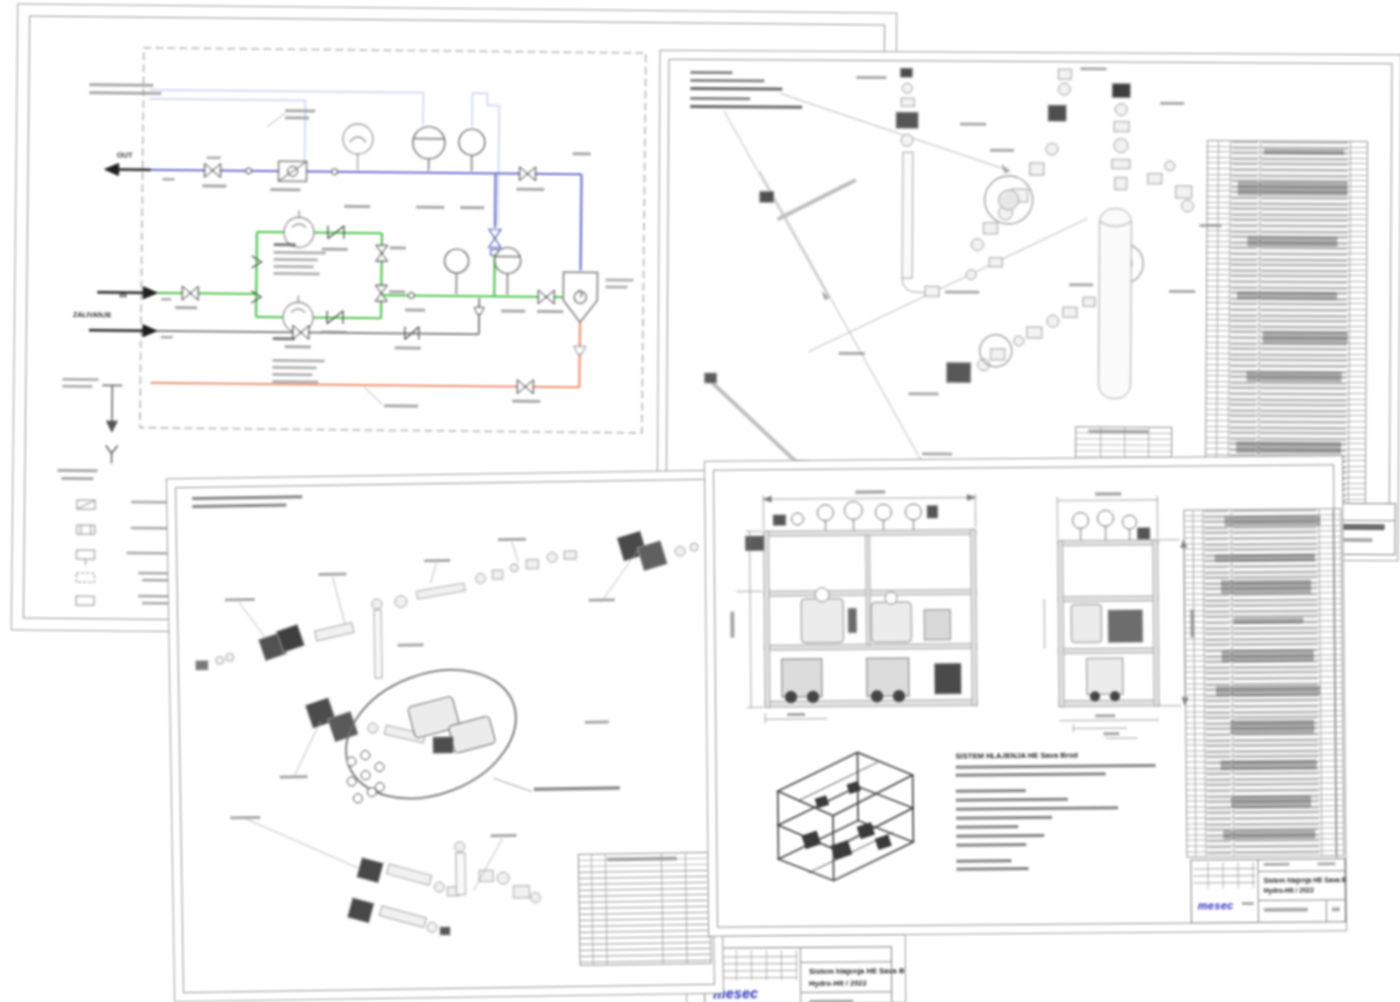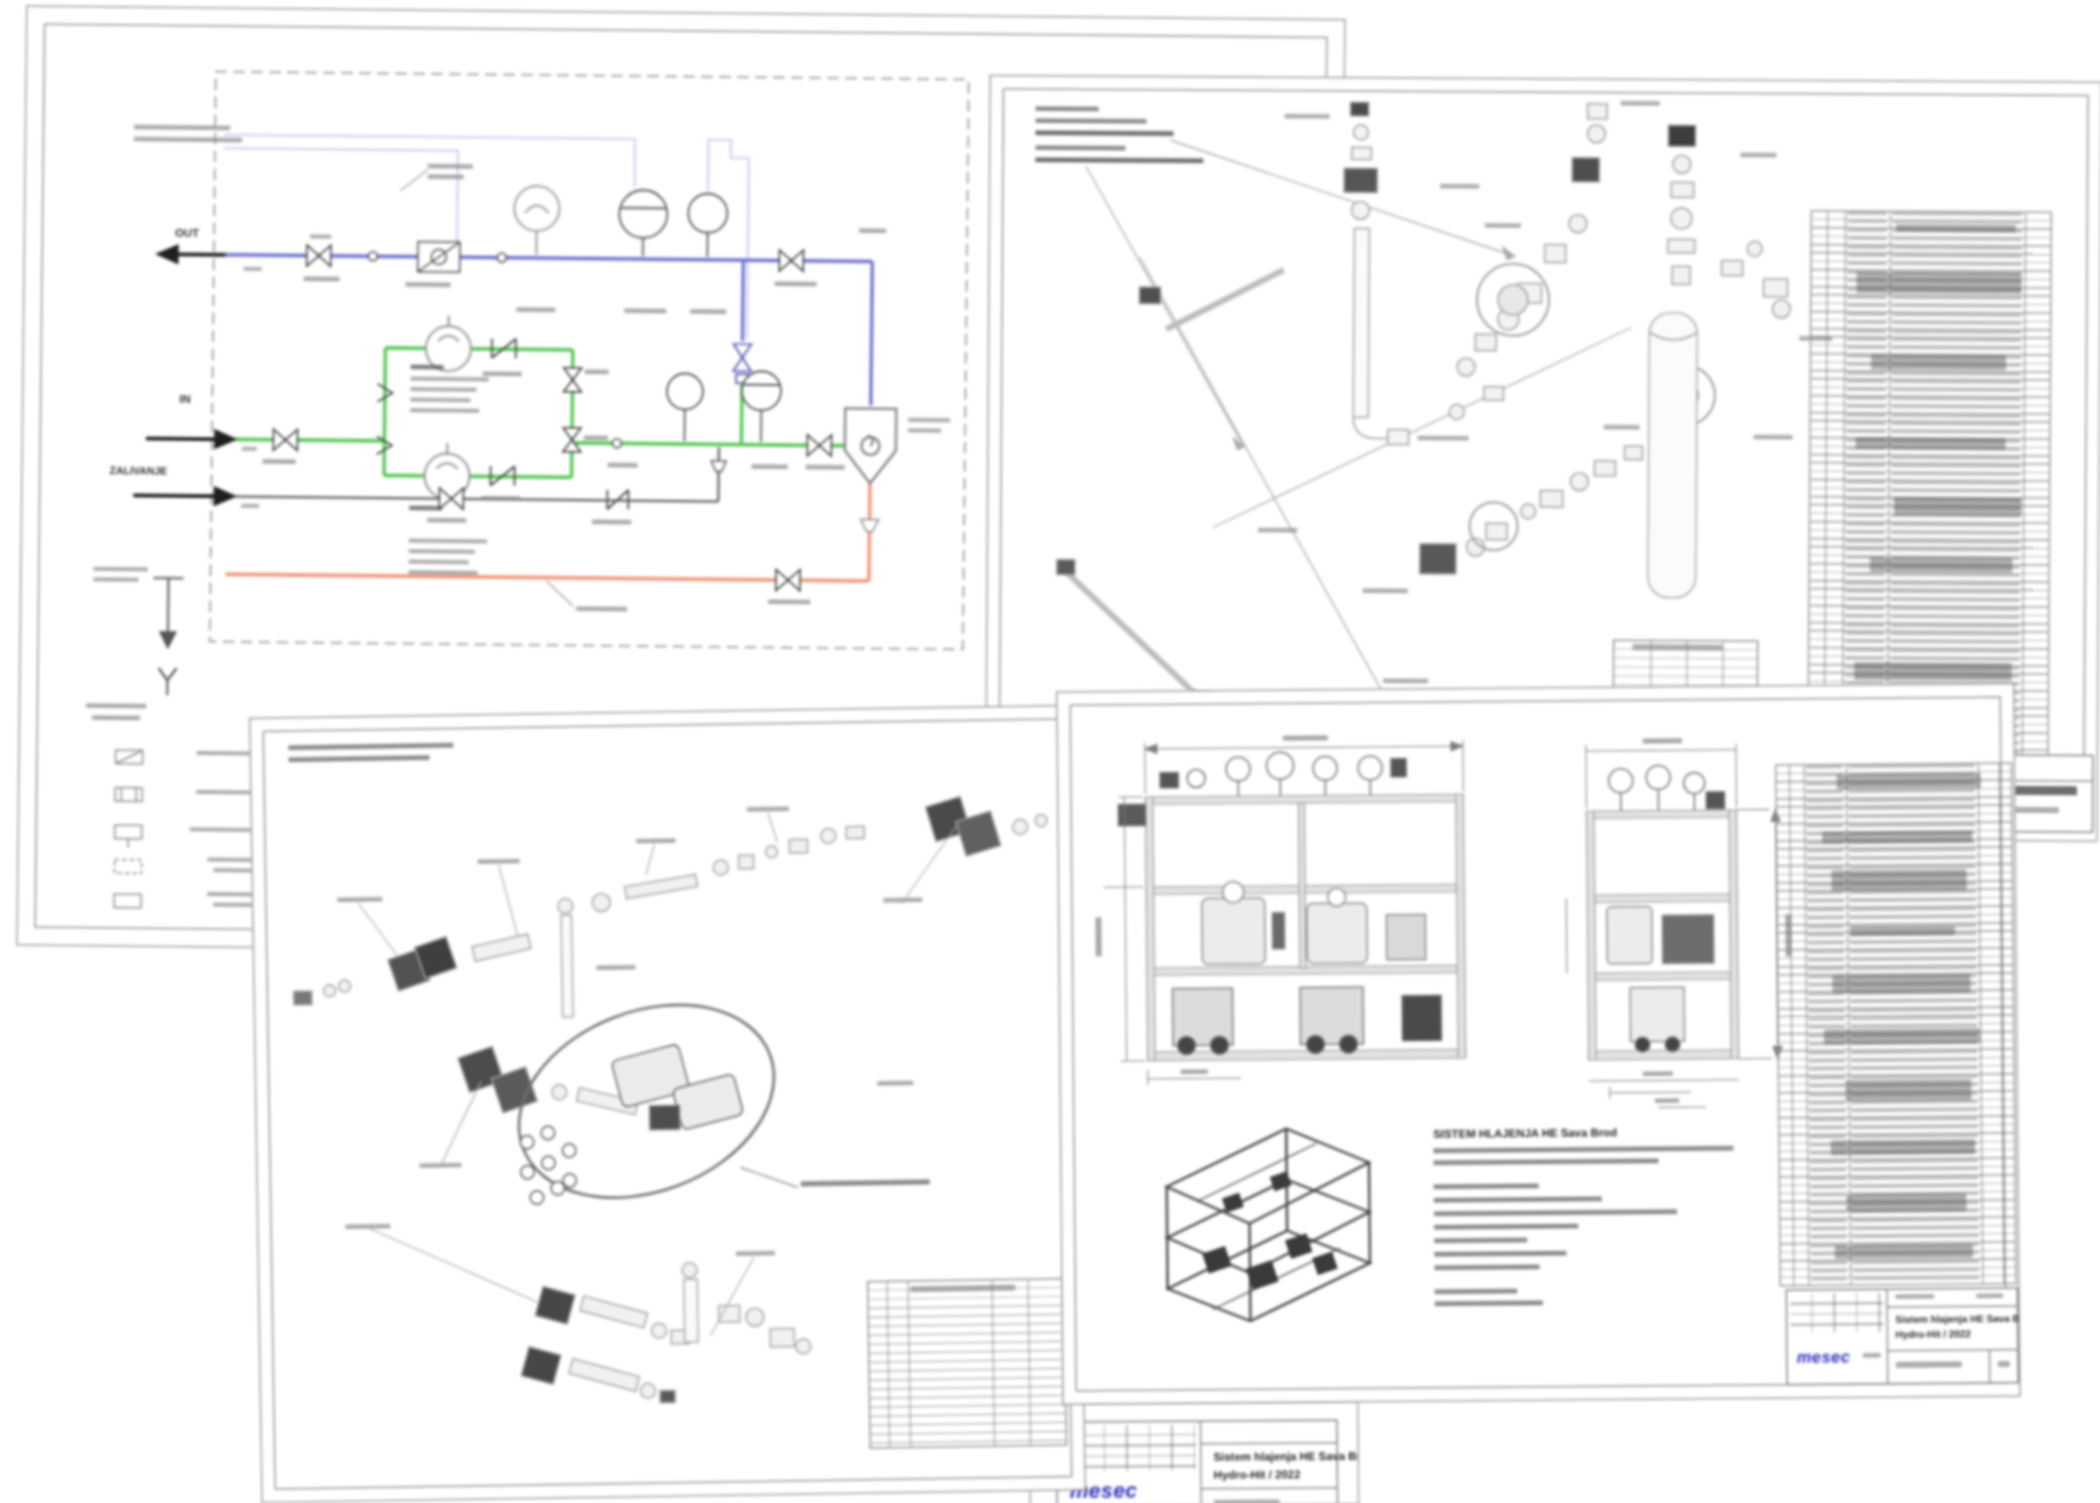--- a/index.html
+++ b/index.html
@@ -216,21 +216,21 @@
         <rect x="118" y="495" width="76" height="2.6"></rect>
         <rect x="118" y="521" width="70" height="2.6"></rect>
         <rect x="114" y="546" width="82" height="2.6"></rect>
         <rect x="126" y="566" width="48" height="2.6"></rect>
           <rect x="130" y="573" width="40" height="2.6"></rect>
         <rect x="126" y="589" width="48" height="2.6"></rect>
           <rect x="130" y="596" width="40" height="2.6"></rect>
       </g>
     </svg>
     <div class="lbl" style="left:100px;top:145px;font-size:7.5px;">OUT</div>
-    <div class="lbl" style="left:104px;top:256px;font-size:7.5px;">IN</div>
+    <div class="lbl" style="left:104px;top:285px;font-size:7.5px;">IN</div>
     <div class="lbl" style="left:58px;top:306px;font-size:7px;">ZALIVANJE</div>
   </div>
 
   <div class="sheet" style="left:658px;top:52px;width:740px;height:505px;transform:rotate(0.35deg);z-index:2;">
     <div class="ib" style="left:8px;top:8px;right:8px;bottom:8px;"></div>
     <svg class="lay" viewBox="0 0 740 505">
       <g fill="#6f6f6f" opacity="0.8">
         <rect x="30" y="20" width="42" height="3"></rect>
           <rect x="30" y="28" width="74" height="3"></rect>
         <rect x="30" y="36" width="92" height="3.2" fill="#4d4d4d"></rect>

